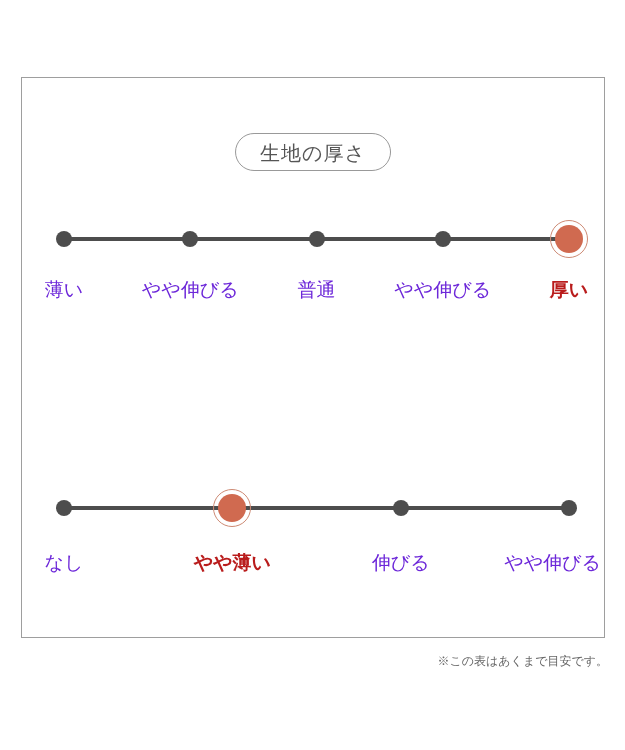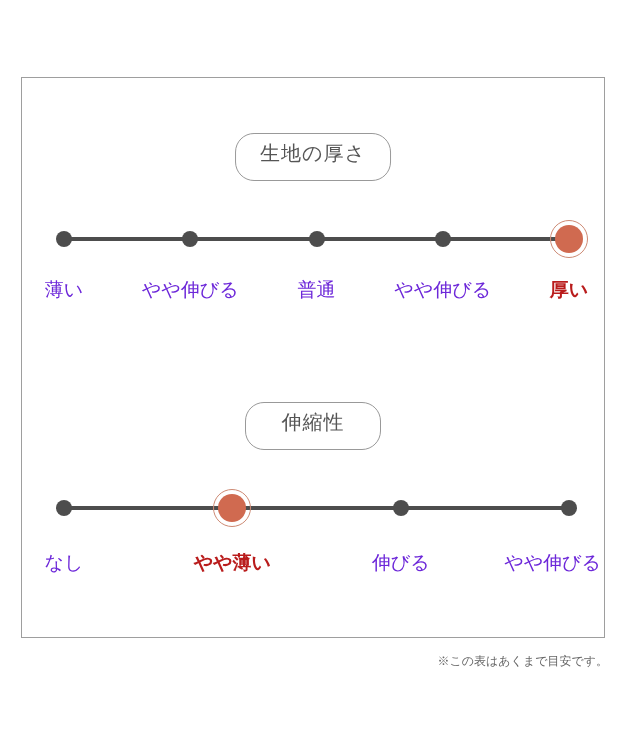--- a/index.html
+++ b/index.html
@@ -22,21 +22,21 @@
     width: 584px;
     height: 561px;
     border: 1.5px solid #9e9e9e;
     box-sizing: border-box;
     background: #ffffff;
   }
   .pill {
     position: absolute;
     left: 50%;
     transform: translateX(-50%);
-    height: 48px;
+    height: 38px;
     line-height: 38px;
     min-width: 136px;
     padding: 0 24px;
     box-sizing: border-box;
     border: 1.5px solid #999999;
     border-radius: 19px;
     text-align: center;
     font-size: 20px;
     letter-spacing: 1px;
     color: #555555;
@@ -135,23 +135,20 @@
       <span class="dot selected" style="left:100%"></span>
     </div>
     <div class="labels" style="top:199px">
       <span class="lbl" style="left:0%">薄い</span>
       <span class="lbl" style="left:25%">やや伸びる</span>
       <span class="lbl" style="left:50%">普通</span>
       <span class="lbl" style="left:75%">やや伸びる</span>
       <span class="lbl selected" style="left:100%">厚い</span>
     </div>
 
-    <div class="pill" style="top:324px">
-      <span>伸縮性</span>
-    </div>
     <div class="track" style="top:430px">
       <div class="trackline"></div>
       <span class="dot" style="left:0%"></span>
       <span class="dot selected" style="left:33.333%"></span>
       <span class="dot" style="left:66.667%"></span>
       <span class="dot" style="left:100%"></span>
     </div>
     <div class="labels" style="top:472px">
       <span class="lbl" style="left:0%">なし</span>
       <span class="lbl selected" style="left:33.333%">やや薄い</span>

